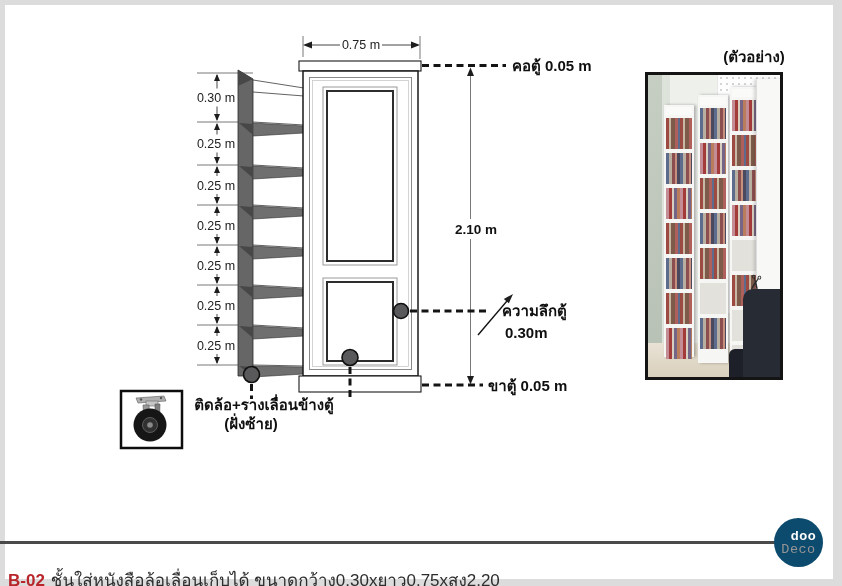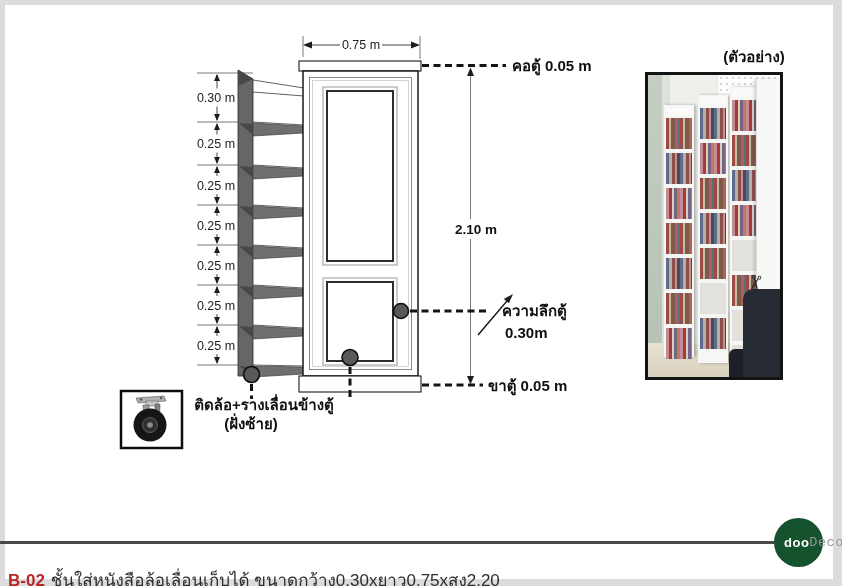--- a/index.html
+++ b/index.html
@@ -67,22 +67,22 @@
     background:#272b34; border-radius:10px 3px 0 0; }
   .chair2{ position:absolute; right:-5px; bottom:-6px; width:56px; height:34px;
     background:#1d2028; border-radius:6px 0 0 0; }
   .scissors{ position:absolute; right:16px; top:196px; font-size:21px; color:#2b2b2b;
     transform:rotate(100deg); }
 
   
   .footer-line{ position:absolute; left:0; top:541px; width:776px; height:2.5px; background:#4a4a4a; }
   .logo{
     position:absolute; left:774px; top:518px; width:49px; height:49px;
-    border-radius:50%; background:#14532d; color:#fff;
-    display:flex; align-items:center; 
+    border-radius:50%; background:#0c4a6e; color:#fff;
+    display:flex; flex-direction:column; align-items:center; justify-content:center;
     line-height:1;
   }
   .logo-doo{ font-weight:bold; font-size:13px; letter-spacing:0.5px; margin-left:10px; }
   .logo-deco{ font-size:13.5px; color:#959595; margin-top:1px; letter-spacing:0.5px;font-family:Liberation Mono, monospace; }
   .sheet-title{
     position:absolute; left:8px; top:568px; width:760px;
     font-size:17px; line-height:26px; color:#2d2d2d; white-space:nowrap;
   }
   .title-code{ color:#b8262b; font-weight:bold; margin-right:6px; }
 </style>

